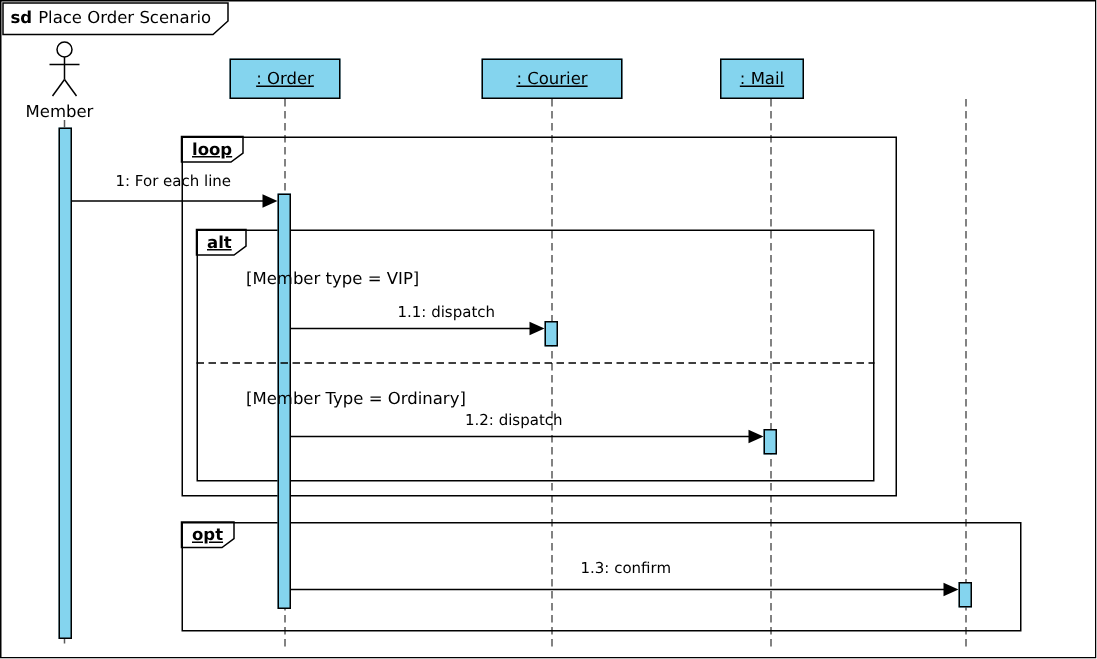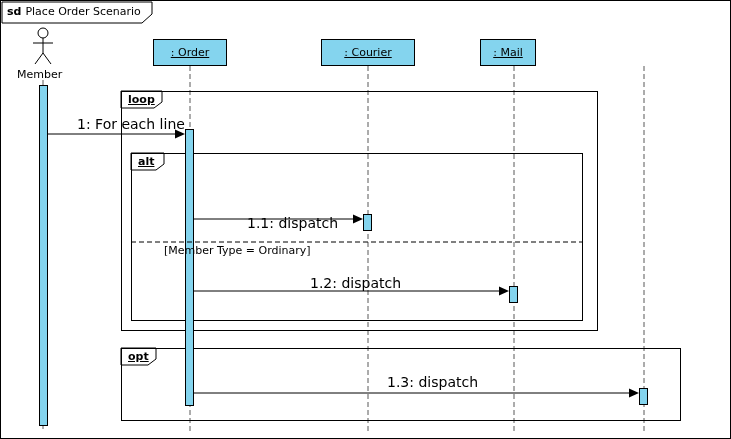--- a/index.html
+++ b/index.html
@@ -9,21 +9,21 @@
   svg.layer { position:absolute; left:0; top:0; pointer-events:none; }
   .frame-title { position:absolute; left:6px; top:4px; font-size:11px; white-space:nowrap; }
   .frame-title .kw { font-weight:bold; margin-right:4px; }
   .head { position:absolute; background:var(--node-fill,#84D4EE); border:1px solid #000;
           display:flex; align-items:center; justify-content:center; height:27px; top:38px; }
   .head span { font-size:11px; text-decoration:underline; color:#000; white-space:nowrap; }
   .activation { position:absolute; width:9px; background:var(--node-fill,#84D4EE); border:1px solid #000; }
   .fragment { position:absolute; border:1px solid #000; background:transparent; }
   .op { position:absolute; font-size:11px; font-weight:bold; white-space:nowrap;text-decoration:underline; }
   .guard { position:absolute; font-size:11px; white-space:nowrap; }
-  .msg { position:absolute; font-size:14px; white-space:nowrap; }
+  .msg { position:absolute; font-size:10px; white-space:nowrap; }
   .actor-label { position:absolute; left:16px; top:67px; width:48px; text-align:left; font-size:11px; }
 </style>
 </head>
 <body>
 
 <div class="canvas">
 
   <svg class="layer" width="731" height="439">
     <g stroke="#000" stroke-width="1" fill="none">
       <circle cx="42" cy="32" r="5" fill="#ffffff"></circle>
@@ -70,26 +70,27 @@
   <div class="frame-title">
     <span class="kw">sd</span><span>Place Order Scenario</span>
   </div>
 
   <div class="actor-label">Member</div>
 
   <div class="op" style="left:127px; top:92px;">loop</div>
   <div class="op" style="left:137px; top:154px;">alt</div>
   <div class="op" style="left:127px; top:349px;">opt</div>
 
-  <div class="guard" style="left:163px; top:243px;">[Member Type = Ordinary]</div>
+  <div class="guard" style="left:163px; top:178px;">[Member type = VIP]</div>
+  <div class="guard" style="left:163px; top:258px;">[Member Type = Ordinary]</div>
 
   <div class="msg" style="left:76px; top:115px;">1: For each line</div>
-  <div class="msg" style="left:246px; top:202px;margin-top:12px;">1.1: dispatch</div>
+  <div class="msg" style="left:264px; top:202px;">1.1: dispatch</div>
   <div class="msg" style="left:309px; top:274px;">1.2: dispatch</div>
-  <div class="msg" style="left:386px; top:373px;">1.3: dispatch</div>
+  <div class="msg" style="left:386px; top:373px;">1.3: confirm</div>
 
   <svg class="layer" width="731" height="439">
     <g stroke="#000" stroke-width="1">
       <line x1="47" y1="133" x2="175" y2="133"></line>
       <polygon fill="#000" stroke="none" points="184,133 174,128.5 174,137.5"></polygon>
     </g>
     <g stroke="#000" stroke-width="1">
       <line x1="193" y1="218" x2="353" y2="218"></line>
       <polygon fill="#000" stroke="none" points="362,218 352,213.5 352,222.5"></polygon>
     </g>

